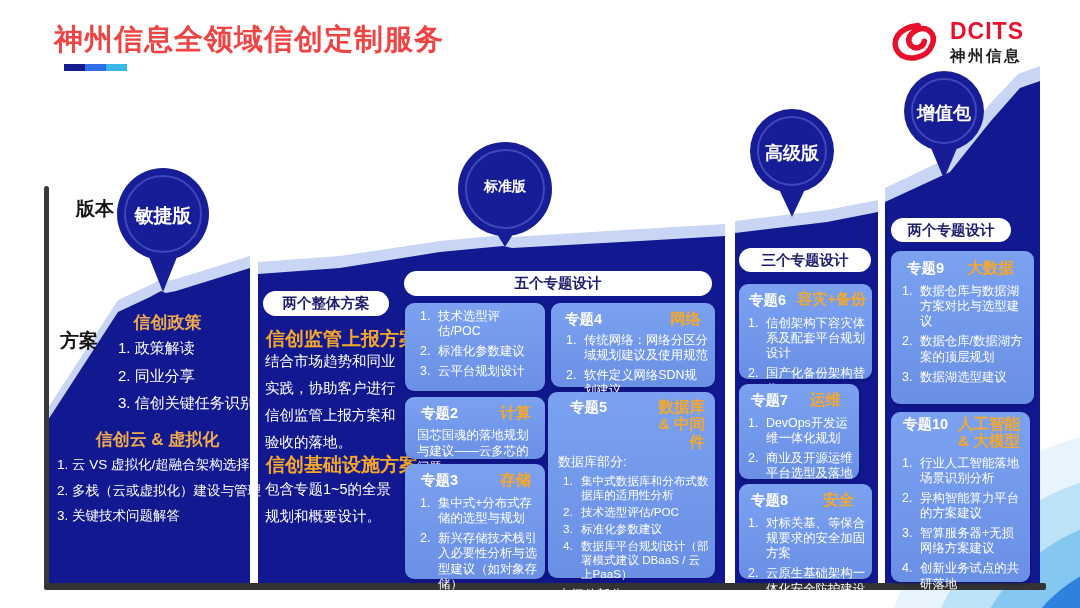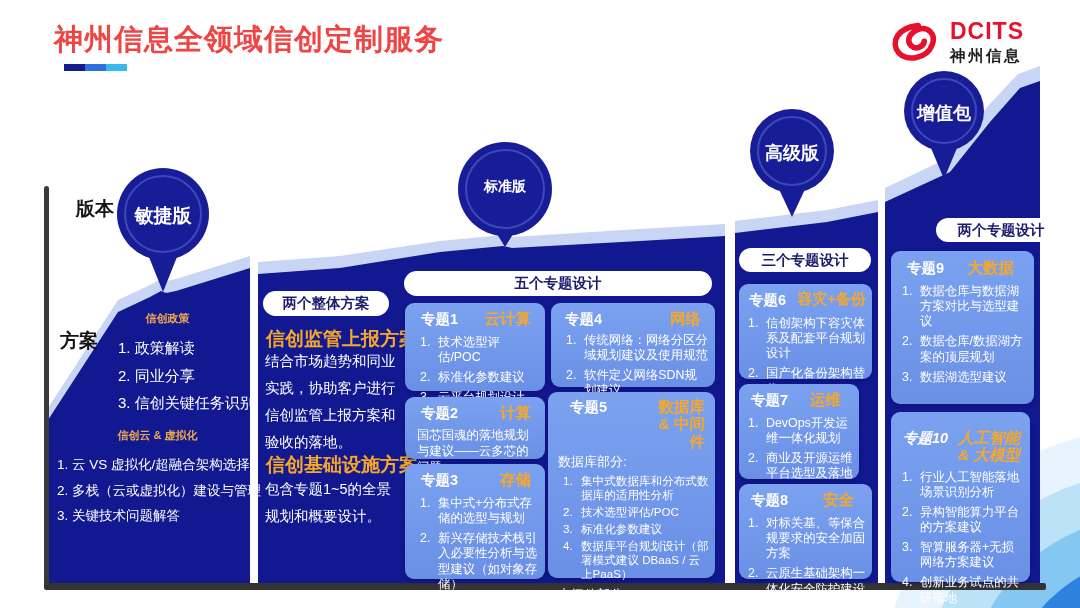--- a/index.html
+++ b/index.html
@@ -22,21 +22,21 @@
   .logo-text{margin-left:6px;}
   .logo-brand{color:var(--red);font-weight:bold;font-size:23px;letter-spacing:1px;line-height:1.0;}
   .logo-company{color:#1d1d1d;font-weight:bold;font-size:15.5px;letter-spacing:2.5px;margin-top:3px;}
 
   .axis-label{font-size:19px;font-weight:bold;color:#141414;}
   .balloon-label{color:#fff;font-weight:bold;text-align:center;width:120px;}
 
   .pill{background:#fff;border-radius:14px;color:var(--pill-text);font-weight:bold;
         font-size:14.5px;display:flex;align-items:center;justify-content:center;z-index:3;position:absolute;}
 
-  .col-head{color:var(--peach);font-weight:bold;font-size:11px;text-align:center;}
+  .col-head{color:var(--peach);font-weight:bold;font-size:17px;text-align:center;}
   .plain-list{list-style:none;color:#fff;font-size:15px;counter-reset:n;}
   .plain-list li{counter-increment:n;white-space:nowrap;}
   .plain-list li::before{content:counter(n) ". ";}
 
   .sec-h{color:var(--orange);font-weight:bold;font-size:19px;white-space:nowrap;}
   .sec-p{color:#fff;font-size:14.5px;line-height:27px;}
 
   .card{position:absolute;z-index:3;background:linear-gradient(180deg,#7ba1f0,#6a90e6);
         border-radius:9px;color:#fff;box-shadow:0 2px 4px rgba(10,10,80,.35);}
   .card-head{display:flex;justify-content:space-between;align-items:flex-start;padding:7px 14px 0 16px;}
@@ -154,24 +154,20 @@
 
 <div class="pill" style="left:263px;top:291px;width:126px;height:25px;">两个整体方案</div>
 <div class="ov sec-h" style="left:266px;top:326px;">信创监管上报方案</div>
 <div class="ov sec-p" style="left:265px;top:348px;width:136px;">结合市场趋势和同业实践，协助客户进行信创监管上报方案和验收的落地。</div>
 <div class="ov sec-h" style="left:266px;top:452px;">信创基础设施方案</div>
 <div class="ov sec-p" style="left:265px;top:476px;width:136px;">包含专题1~5的全景规划和概要设计。</div>
 
 <div class="pill" style="left:404px;top:271px;width:308px;height:25px;">五个专题设计</div>
 
 <div class="card" style="left:405px;top:303px;width:140px;height:88px;">
-  <div class="card-head">
-    <span class="card-label">专题1</span>
-    <span class="card-topic">云计算</span>
-  </div>
   <ol>
       <li>技术选型评估/POC</li>
       <li>标准化参数建议</li>
       <li>云平台规划设计</li>
     </ol>
 </div>
 
 <div class="card" style="left:551px;top:303px;width:164px;height:84px;">
   <div class="card-head" style="padding-left:14px;">
     <span class="card-label">专题4</span>
@@ -246,36 +242,36 @@
   <div class="card-head" style="padding:7px 18px 0 12px;">
     <span class="card-label">专题8</span>
     <span class="card-topic">安全</span>
   </div>
   <ol style="padding-left:4px;">
       <li>对标关基、等保合规要求的安全加固方案</li>
       <li>云原生基础架构一体化安全防护建设方案</li>
     </ol>
 </div>
 
-<div class="pill" style="left:936px;top:218px;width:130px;height:24px;">两个专题设计</div>
+<div class="pill" style="left:891px;top:218px;width:120px;height:24px;">两个专题设计</div>
 
 <div class="card" style="left:891px;top:251px;width:143px;height:153px;">
   <div class="card-head" style="padding:8px 20px 0 16px;">
     <span class="card-label">专题9</span>
     <span class="card-topic">大数据</span>
   </div>
   <ol style="padding-left:6px;">
       <li>数据仓库与数据湖方案对比与选型建议</li>
       <li>数据仓库/数据湖方案的顶层规划</li>
       <li>数据湖选型建议</li>
     </ol>
 </div>
 
 <div class="card t10" style="left:891px;top:412px;width:139px;height:170px;">
-  <div class="card-head" style="padding:17px 10px 0 12px;font-style:italic;">
+  <div class="card-head" style="padding:3px 10px 0 12px;">
     <span class="card-label">专题10</span>
     <span class="card-topic">人工智能 &amp; 大模型</span>
   </div>
   <ol style="padding-left:6px;">
       <li>行业人工智能落地场景识别分析</li>
       <li>异构智能算力平台的方案建议</li>
       <li>智算服务器+无损网络方案建议</li>
       <li>创新业务试点的共研落地</li>
     </ol>
 </div>

